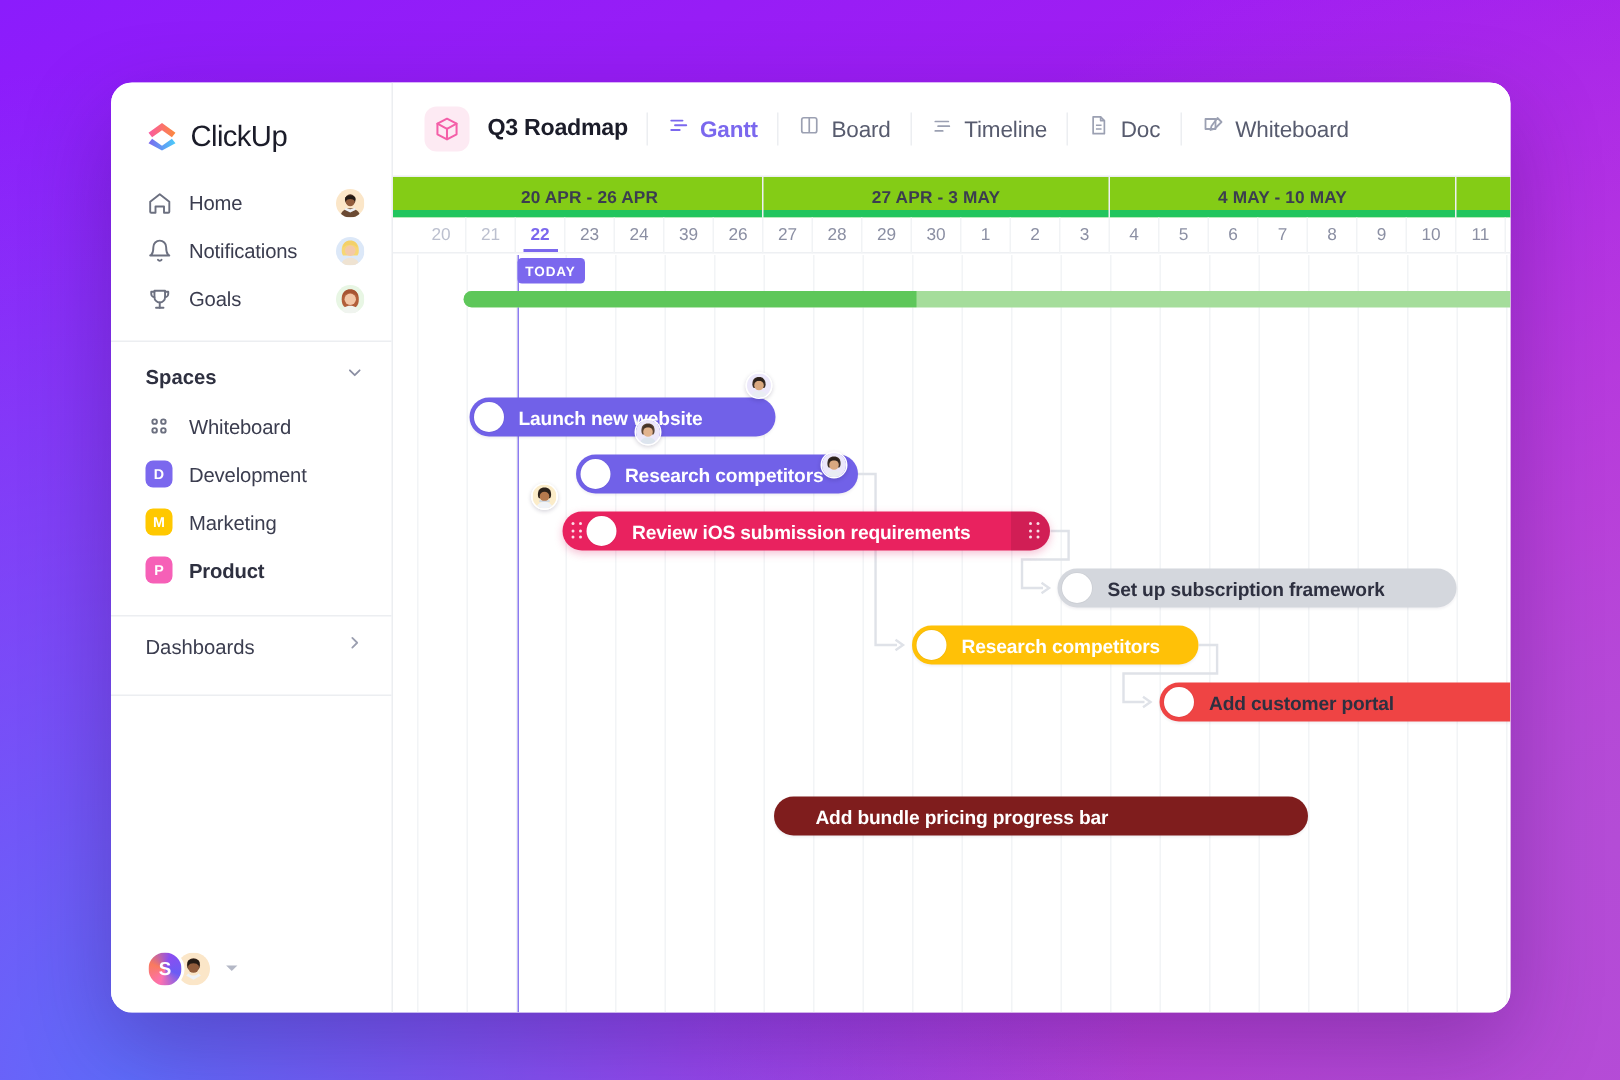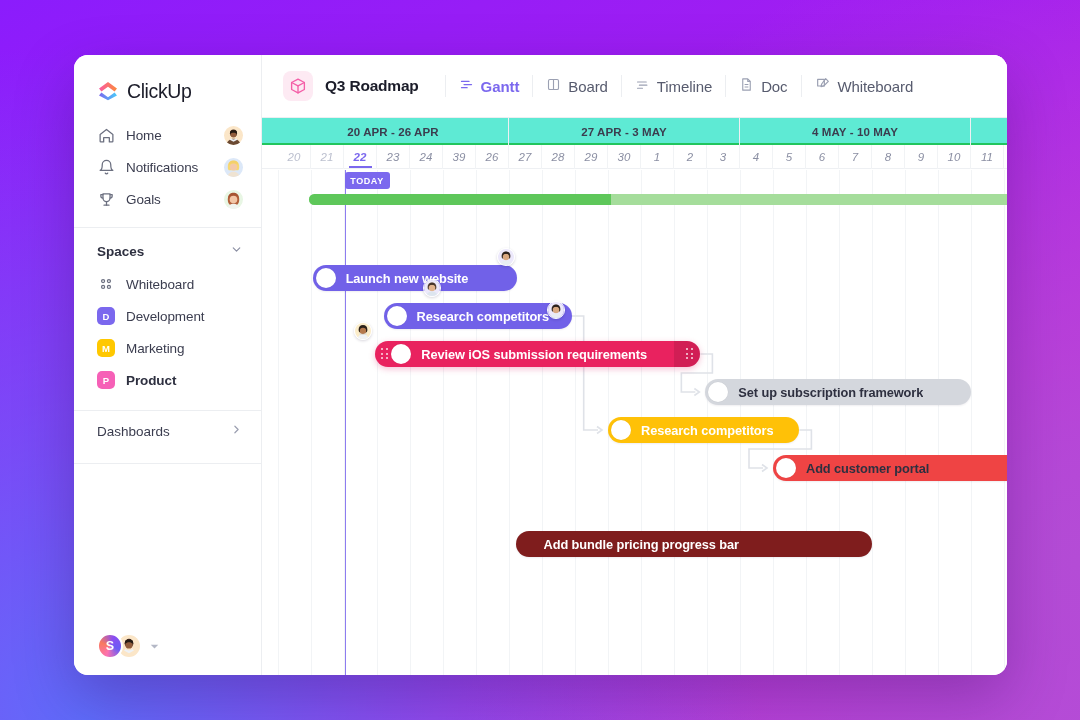--- a/index.html
+++ b/index.html
@@ -196,41 +196,41 @@
     background: #fdeaf3;
     display: flex; align-items: center; justify-content: center;
     margin-right: 12px;
     flex: 0 0 30px;
   }
   .view-title {
     font-size: 15.5px;
     font-weight: bold;
     color: #1b1c29;
     letter-spacing: -0.2px;
-    margin-right: 26px;
+    margin-right: 12px;
   }
   .vsep { width: 1px; height: 22px; background: #eceef1; margin: 0 13px 0 0; }
   .tab {
     display: flex;
     align-items: center;
     gap: 7px;
     margin-right: 13px;
     cursor: pointer;
   }
   .tab .tab-label { font-size: 15px; color: #575b6e; letter-spacing: -0.1px; }
   .tab.active .tab-label { color: #7b68ee; font-weight: bold; }
 
   
   .timeline { position: absolute; left: 0; top: 63px; right: 0; bottom: 0; overflow: hidden; }
 
   .week-row {
     height: 27px;
     position: relative;
-    background: #5eead4;
-    border-bottom: 2px solid #22c55e;
+    background: #84cc16;
+    border-bottom: 5px solid #22c55e;
   }
   .week-cell {
     position: absolute;
     top: 0; height: 27px;
     border-right: 1px solid #eef0f3;
     display: flex; align-items: center; justify-content: center;
     font-size: 11.5px;
     font-weight: bold;
     color: #3b3d4f;
     letter-spacing: 0.1px;
@@ -242,21 +242,20 @@
     background: #ffffff;
     border-bottom: 1px solid #eef0f3;
   }
   .day-cell {
     position: absolute;
     top: 0; height: 24px;
     border-right: 1px solid #f1f3f5;
     display: flex; align-items: center; justify-content: center;
     font-size: 11.5px;
     color: #8b8fa3;
-    font-style: italic;
   }
   .day-cell.dim { color: #bcc0cf; }
   .day-cell.today { color: #7b68ee; font-weight: bold; }
   .day-underline {
     position: absolute;
     bottom: 0; height: 2px;
     background: #7b68ee;
   }
 
   .grid-area { position: absolute; left: 0; right: 0; top: 52px; bottom: 0; overflow: hidden; }

